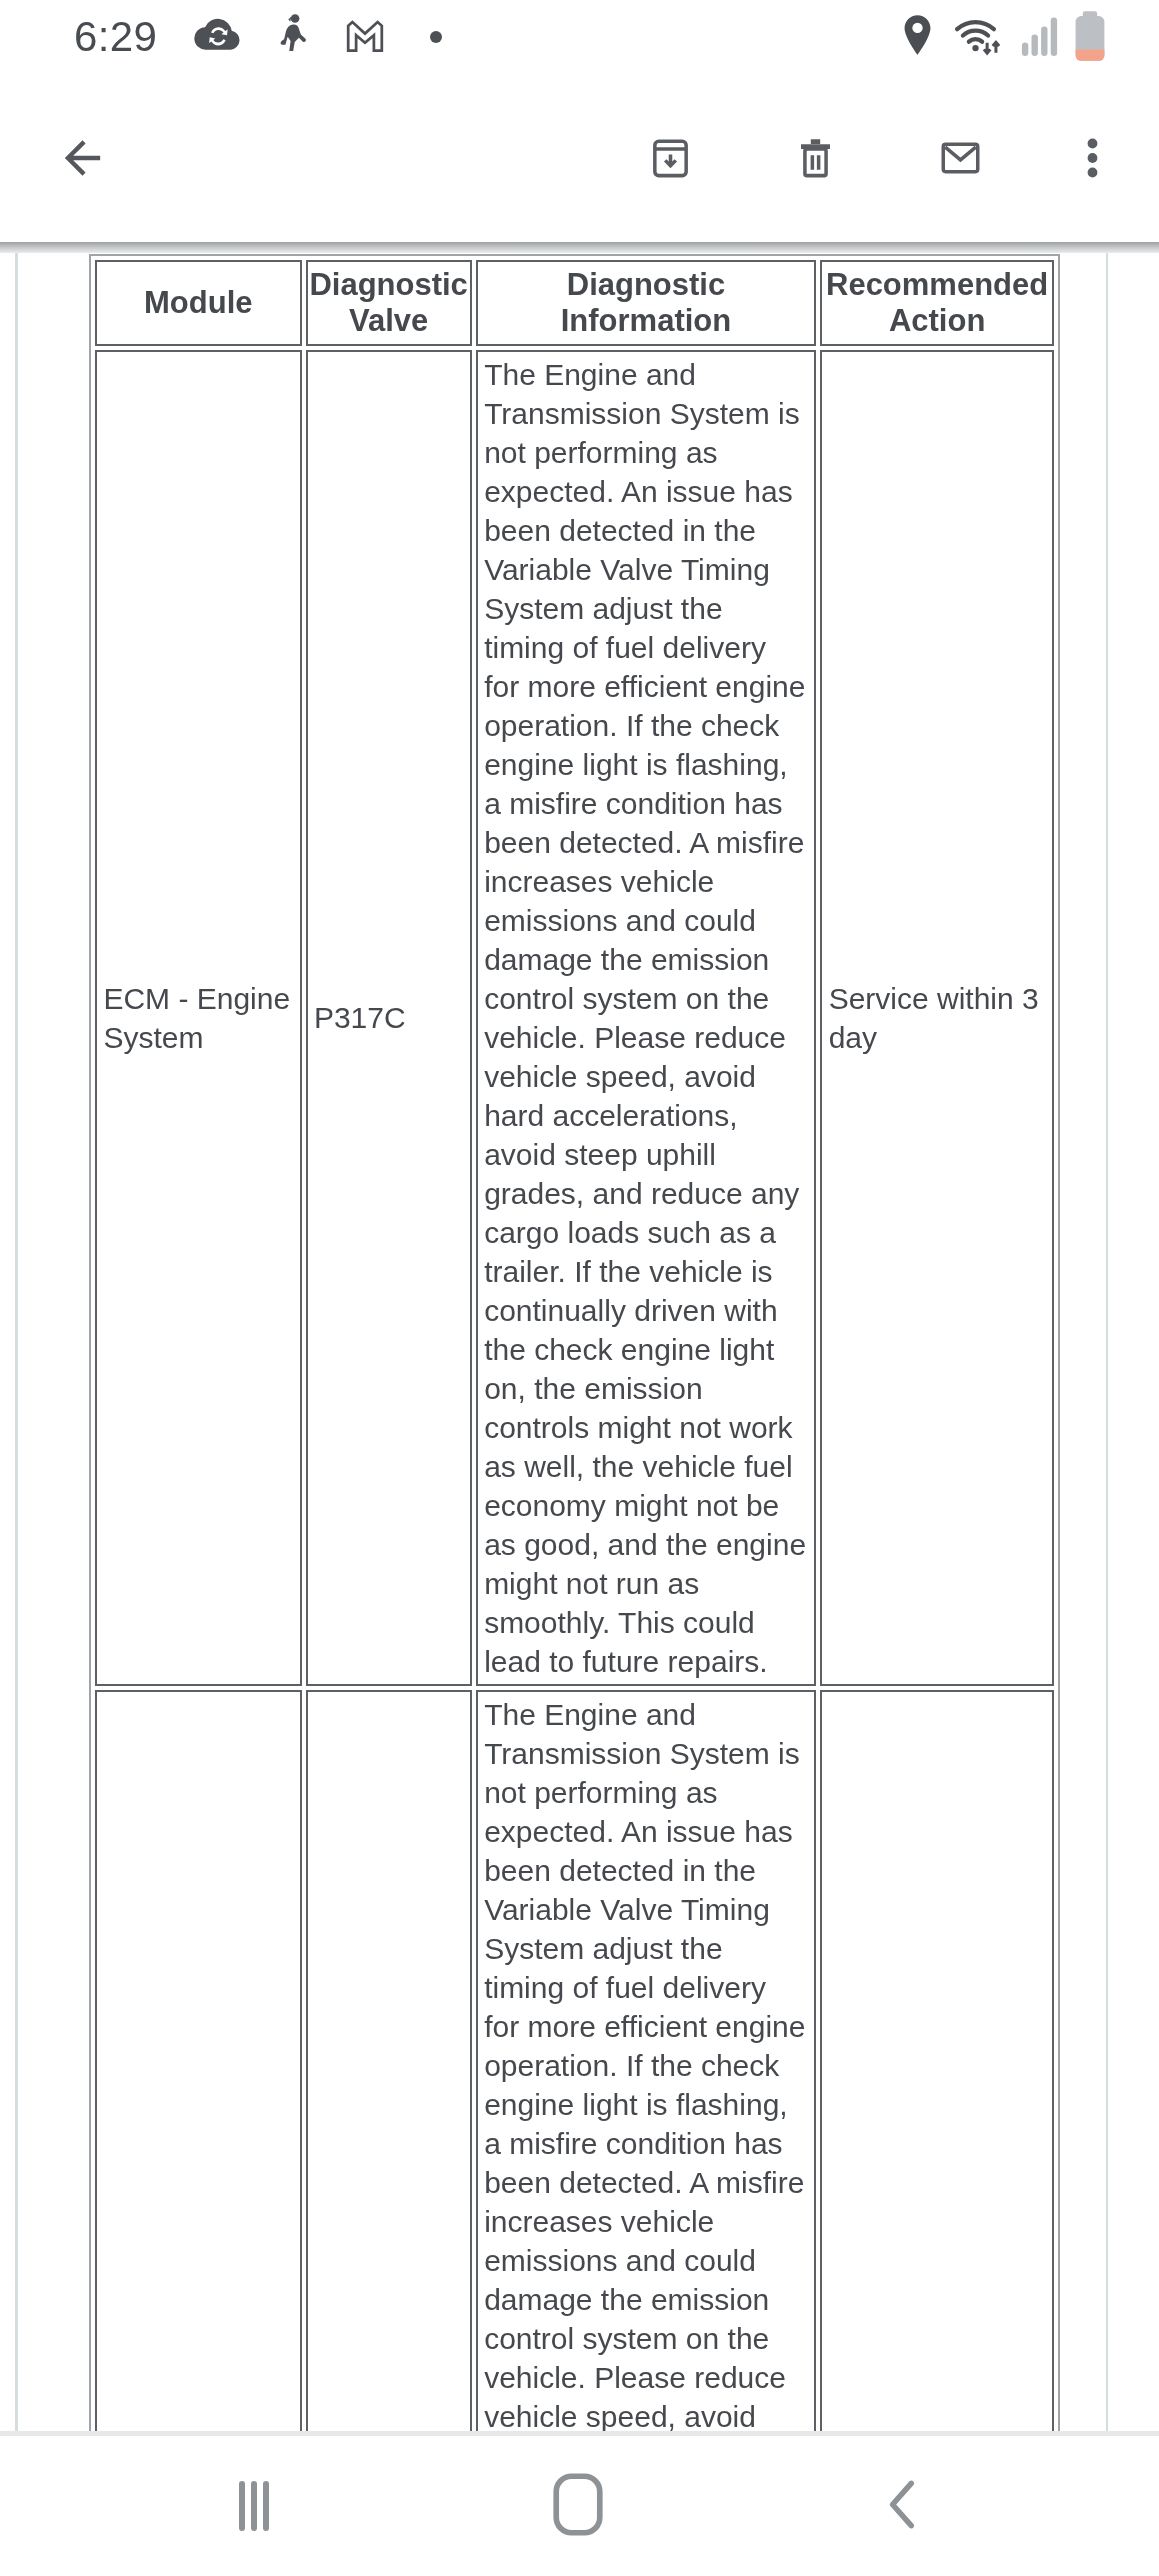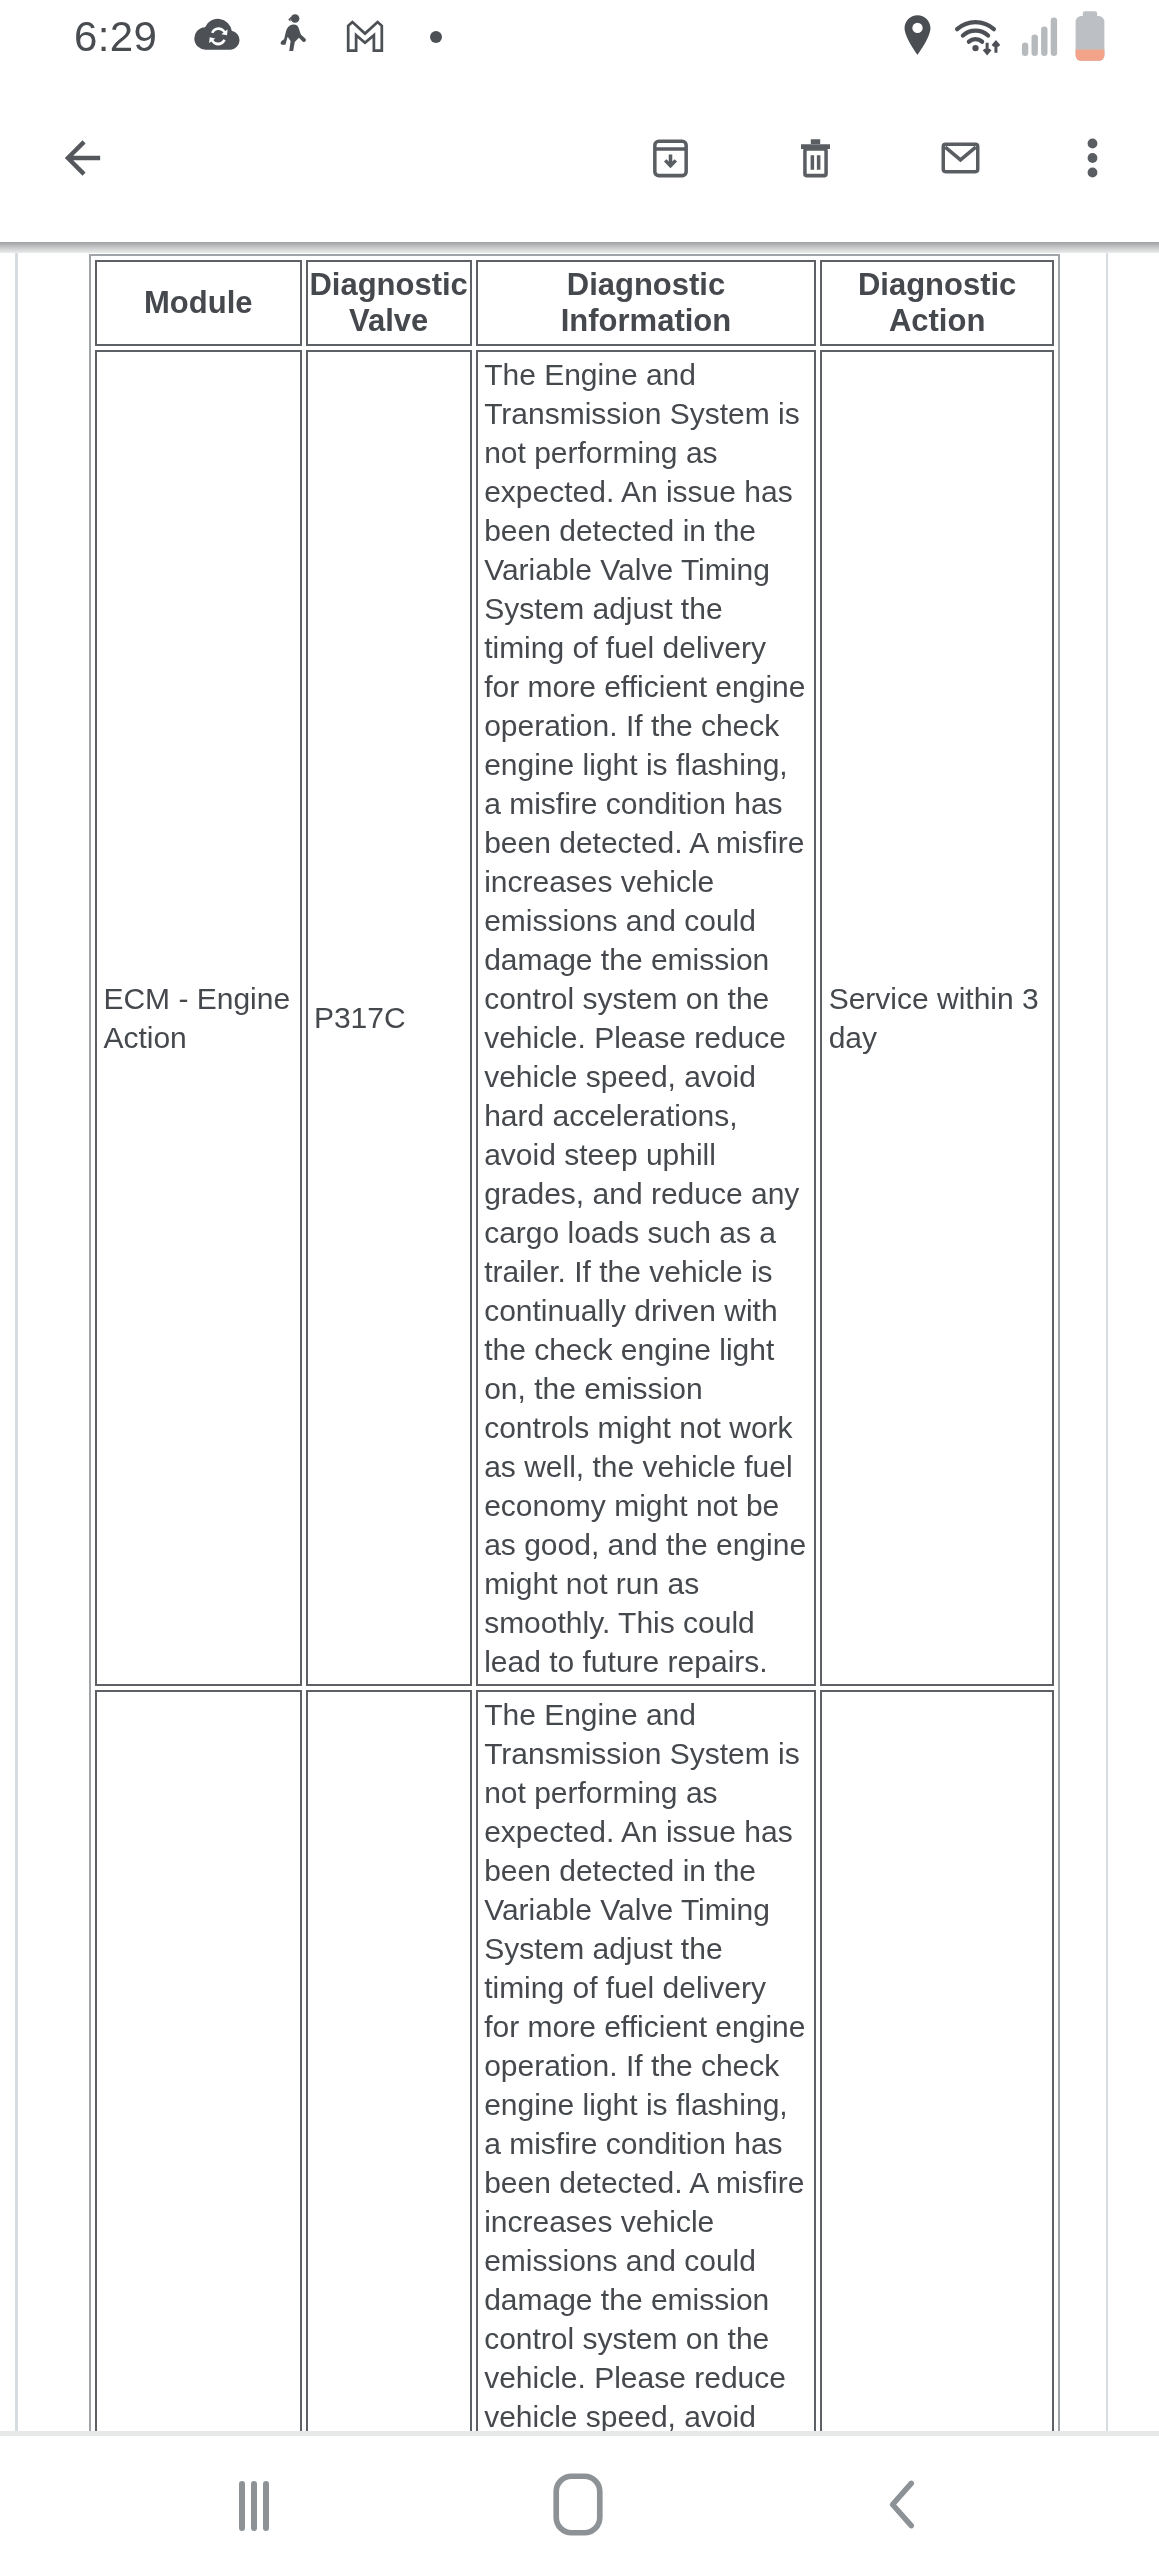--- a/index.html
+++ b/index.html
@@ -158,26 +158,26 @@
           <col style="width:205px">
           <col style="width:165px">
           <col style="width:338px">
           <col style="width:232px">
         </colgroup>
       <thead>
         <tr>
           <th>Module</th>
           <th>Diagnostic Valve</th>
           <th>Diagnostic Information</th>
-          <th>Diagnostic Action</th>
+          <th>Recommended Action</th>
         </tr>
       </thead>
       <tbody>
         <tr>
-          <td class="cell-module">ECM - Engine Action</td>
+          <td class="cell-module">ECM - Engine System</td>
           <td class="cell-code">P317C</td>
           <td class="cell-info">The Engine and Transmission System is not performing as expected. An issue has been detected in the Variable Valve Timing System adjust the timing of fuel delivery for more efficient engine operation. If the check engine light is flashing, a misfire condition has been detected. A misfire increases vehicle emissions and could damage the emission control system on the vehicle. Please reduce vehicle speed, avoid hard accelerations, avoid steep uphill grades, and reduce any cargo loads such as a trailer. If the vehicle is continually driven with the check engine light on, the emission controls might not work as well, the vehicle fuel economy might not be as good, and the engine might not run as smoothly. This could lead to future repairs.</td>
           <td class="cell-action">Service within 3 day</td>
         </tr>
         <tr>
           <td class="cell-module"></td>
           <td class="cell-code"></td>
           <td class="cell-info">The Engine and Transmission System is not performing as expected. An issue has been detected in the Variable Valve Timing System adjust the timing of fuel delivery for more efficient engine operation. If the check engine light is flashing, a misfire condition has been detected. A misfire increases vehicle emissions and could damage the emission control system on the vehicle. Please reduce vehicle speed, avoid hard accelerations, avoid steep uphill grades, and reduce any cargo loads such as a trailer. If the vehicle is continually driven with the check engine light on, the emission controls might not work as well, the vehicle fuel economy might not be as good, and the engine might not run as smoothly. This could lead to future repairs.</td>
           <td class="cell-action"></td>
         </tr>

